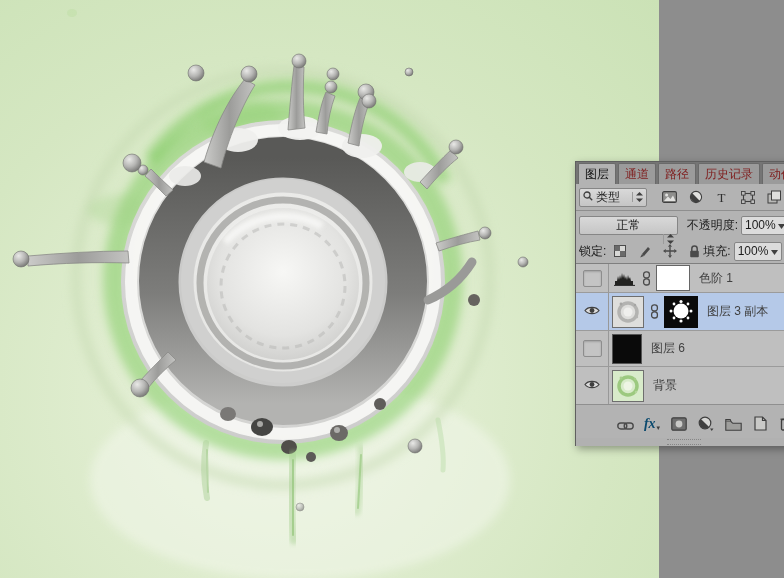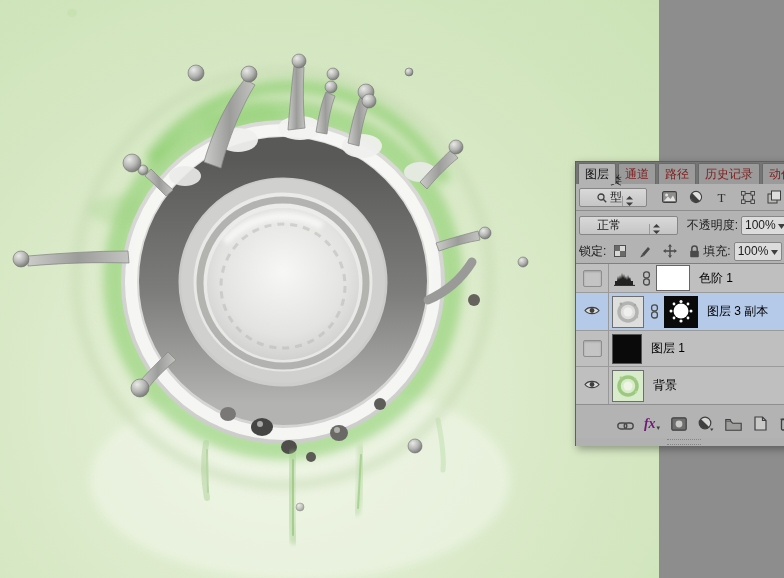--- a/index.html
+++ b/index.html
@@ -17,30 +17,30 @@
     box-shadow:2px 3px 8px rgba(0,0,0,.35);font-size:12px;color:#1c1c1c;}
 
   .tabbar{height:22px;background:#757575;display:flex;align-items:flex-end;padding-left:2px;box-sizing:border-box;}
   .tab{height:20px;line-height:20px;padding:0 6px;margin-right:2px;background:#9b9b9b;
     border:1px solid #6a6a6a;border-bottom:none;border-radius:2px 2px 0 0;white-space:nowrap;
     font-size:12px;color:#7f1d1d;cursor:default;}
   .tab.active{background:#b3b3b3;color:#111;position:relative;z-index:2;}
 
   .filter-row{height:27px;border-bottom:1px solid #8e8e8e;display:flex;align-items:center;
     padding:0 3px;box-sizing:border-box;gap:0;}
-  .combo{display:flex;align-items:flex-end;height:19px;box-sizing:border-box;
-    background:linear-gradient(#d9d9d9,#c5c5c5);border:1px solid #868686;border-radius:2px;padding:0 17px;}
+  .combo{display:flex;align-items:center;height:19px;box-sizing:border-box;
+    background:linear-gradient(#d9d9d9,#c5c5c5);border:1px solid #868686;border-radius:2px;padding:0 3px;}
   .combo .spin{margin-left:auto;padding-left:3px;border-left:1px solid #9b9b9b;display:flex;align-items:center;}
   .combo-search{width:68px;}
   .combo-search .lbl{margin-left:3px;}
   .filter-icons{display:flex;align-items:center;gap:9px;margin-left:14px;}
   .icon-btn{display:flex;align-items:center;justify-content:center;width:17px;height:17px;}
 
   .blend-row{height:28px;display:flex;align-items:center;padding:0 3px;box-sizing:border-box;}
-  .combo-blend{width:110px;}
+  .combo-blend{width:110px;flex-direction:column;}
   .field-label{margin-left:9px;white-space:nowrap;}
   .valuebox{display:flex;align-items:center;width:48px;height:19px;box-sizing:border-box;margin-left:3px;
     background:#dcdcdc;border:1px solid #868686;border-radius:2px;padding:0 3px;white-space:nowrap;flex:none;}
   .valuebox .spin{margin-left:auto;}
 
   .lock-row{height:25px;border-bottom:1px solid #7f7f7f;display:flex;align-items:center;
     padding:0 3px;box-sizing:border-box;}
   .lock-icons{display:flex;align-items:center;gap:8px;margin-left:5px;}
   .lock-row .field-label.fill{margin-left:0;}
 
@@ -51,27 +51,27 @@
   .visbox{width:17px;height:15px;border:1px solid #8d8d8d;border-radius:2px;background:rgba(255,255,255,.08);
     box-shadow:inset 0 1px 2px rgba(0,0,0,.18);}
   .thumb{flex:none;box-sizing:border-box;}
   .thumb.layer8{width:32px;height:32px;margin-left:3px;border:1px solid #6e6e6e;background:#dededc;}
   .thumb.black9{width:30px;height:30px;margin-left:3px;border:1px solid #555;background:#0a0a0a;}
   .thumb.bg{width:32px;height:32px;margin-left:3px;border:1px solid #6e6e6e;background:#d8ebca;}
   .thumb.maskwhite{width:34px;height:26px;border:1px solid #666;background:#fff;margin-left:3px;}
   .thumb.maskblack{width:34px;height:32px;border:2px solid #0a0a0a;background:#0a0a0a;margin-left:3px;}
   .linkicon{flex:none;margin:0 2px 0 6px;display:flex;align-items:center;}
   .adj-icon{flex:none;margin-left:5px;display:flex;align-items:center;}
-  .layer-name{margin-left:9px;white-space:nowrap;color:#000000;}
+  .layer-name{margin-left:9px;white-space:nowrap;color:#404040;}
 
   .bottombar{height:34px;border-top:1px solid #8f8f8f;display:flex;align-items:center;
     padding-left:40px;box-sizing:border-box;gap:9px;}
   .bbtn{display:flex;align-items:flex-end;justify-content:center;width:18px;height:18px;flex:none;}
   .fx-label{font-style:italic;font-family:"Liberation Serif","DejaVu Serif",serif;
-    font-size:14px;font-weight:bold;color:#701a75;line-height:14px;}
+    font-size:14px;font-weight:bold;color:#0c4a6e;line-height:14px;}
   .mini-caret{color:#3e3e3e;font-size:7px;line-height:7px;align-self:flex-end;margin-left:1px;}
 
   .grip{height:8px;background:#b1b1b1;display:flex;align-items:center;justify-content:center;}
   .grip-dots{width:34px;height:4px;border-top:1px dotted #868686;border-bottom:1px dotted #868686;}
 </style>
 </head>
 <body>
 
 <div id="app">
 
@@ -382,21 +382,21 @@
             </svg>
         </div>
         <span class="layer-name">图层 3 副本</span>
       </div>
 
       <div class="layer-row" style="height:36px;">
         <div class="eye-cell">
             <div class="visbox"></div>
           </div>
         <div class="thumb black9"></div>
-        <span class="layer-name">图层 1</span>
+        <span class="layer-name">图层 6</span>
       </div>
 
       <div class="layer-row" style="height:37px;border-bottom:none;">
         <div class="eye-cell">
           <span>
             <svg width="16" height="11" viewBox="0 0 16 11">
                 <path d="M1,5.5 C4,1.3 12,1.3 15,5.5 C12,9.7 4,9.7 1,5.5 Z" fill="#dcdcdc" stroke="#3f3f3f" stroke-width="1.2"></path>
                 <circle cx="8" cy="5.5" r="2.4" fill="#3f3f3f"></circle>
               </svg>
           </span>

